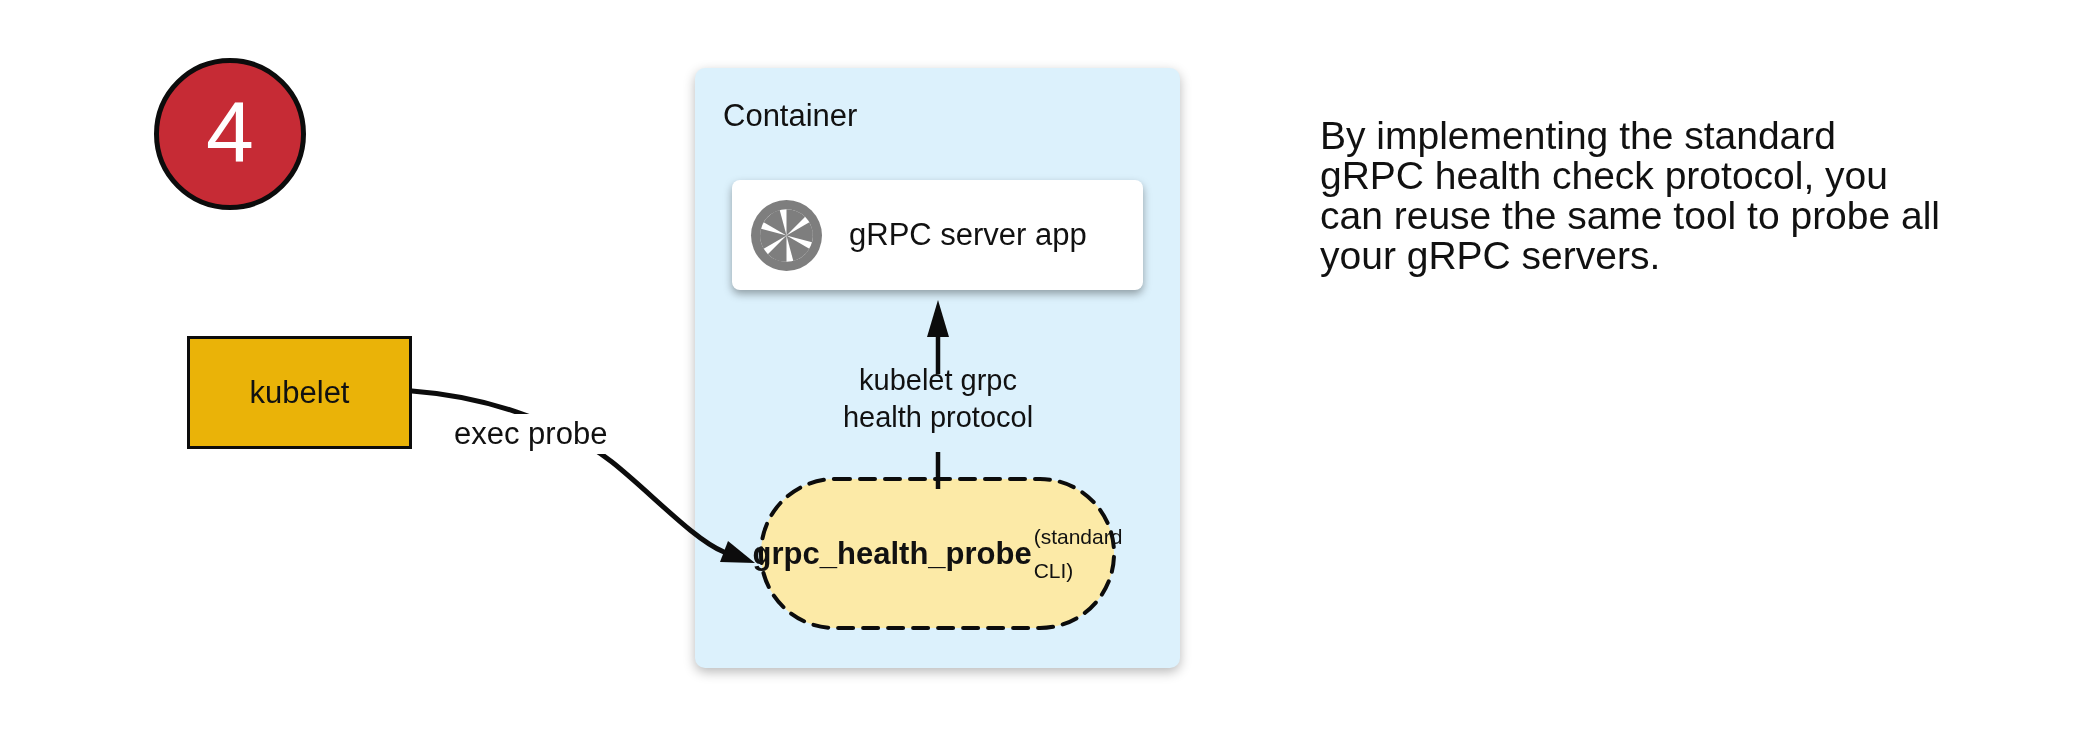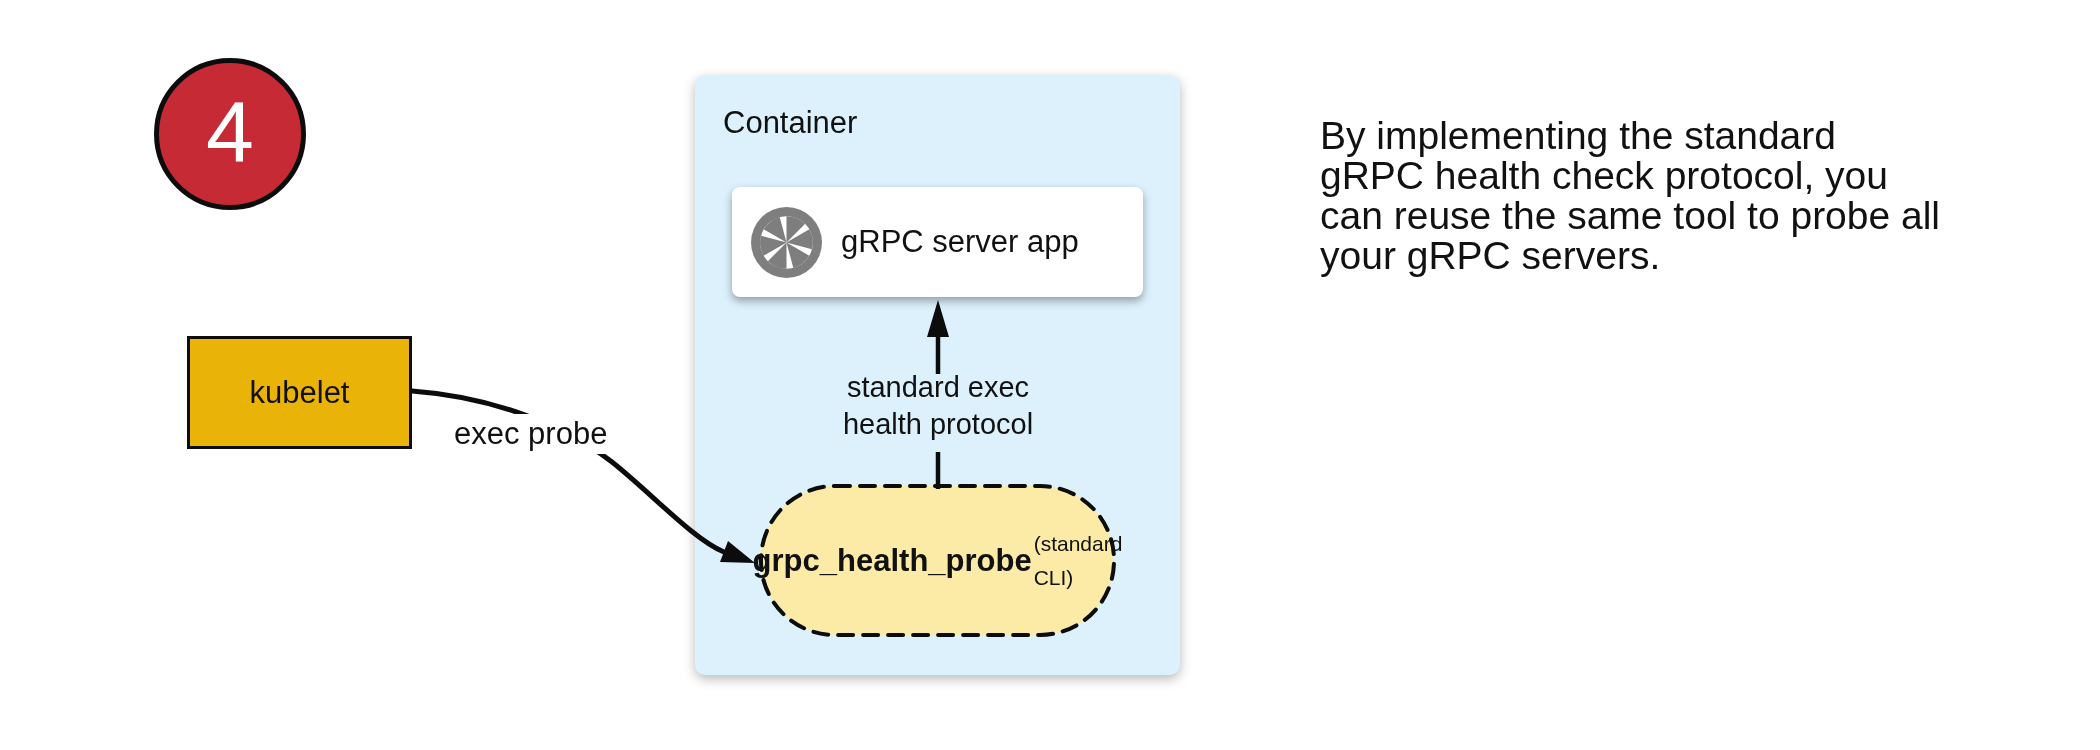--- a/index.html
+++ b/index.html
@@ -35,21 +35,21 @@
     left: 187px; top: 336px;
     width: 219px; height: 107px;
     background: #eab308;
     border: 3px solid #0c0c0c;
     display: flex; align-items: center; justify-content: center;
     font-size: 31px;
   }
 
   
   .container-box {
-    left: 695px; top: 75px;
+    left: 695px; top: 68px;
     width: 485px; height: 600px;
     background: #DCF1FC;
     border-radius: 10px;
     box-shadow: 0 4px 12px rgba(0,0,0,0.28);
   }
   .container-title {
     position: absolute;
     left: 28px; top: 30px;
     font-size: 31px;
     line-height: 36px;
@@ -61,21 +61,21 @@
     left: 37px; top: 112px;
     width: 411px; height: 110px;
     background: #ffffff;
     border-radius: 8px;
     box-shadow: 0 4px 8px rgba(0,0,0,0.35);
     display: flex; align-items: center;
     padding-left: 18px;
     box-sizing: border-box;
   }
   .server-box .icon { width: 73px; height: 73px; display: block; }
-  .server-box .server-label { margin-left: 18px; font-size: 31px; }
+  .server-box .server-label { margin-left: 26px; font-size: 31px; }
 
   
   .proto-label {
     position: absolute;
     left: 83px; top: 294px;
     width: 320px;
     text-align: center;
     font-size: 29px;
     line-height: 37px;
   }
@@ -138,21 +138,21 @@
           <path d="M36,10 A26,26 0 0 1 54.4,17.6 L36,36 Z" transform="rotate(120 36 36)"></path>
           <path d="M36,10 A26,26 0 0 1 54.4,17.6 L36,36 Z" transform="rotate(180 36 36)"></path>
           <path d="M36,10 A26,26 0 0 1 54.4,17.6 L36,36 Z" transform="rotate(240 36 36)"></path>
           <path d="M36,10 A26,26 0 0 1 54.4,17.6 L36,36 Z" transform="rotate(300 36 36)"></path>
         </g>
       </svg>
       <span class="server-label">gRPC server app</span>
     </div>
 
     <div class="proto-label">
-      <div>standard exec</div>
+      <div>kubelet grpc</div>
       <div>health protocol</div>
     </div>
 
     <div class="probe-pill">
       <svg class="pill-bg" width="359" height="155" viewBox="0 0 359 155">
         <rect x="3" y="3" width="353" height="149" rx="74" ry="74" fill="#FCEAA7" stroke="#0c0c0c" stroke-width="4" stroke-dasharray="15 10" stroke-linecap="round"></rect>
       </svg>
       <div class="pill-text">
         <div class="pill-title">grpc_health_probe</div>
         <div class="pill-sub">(standard CLI)</div>

